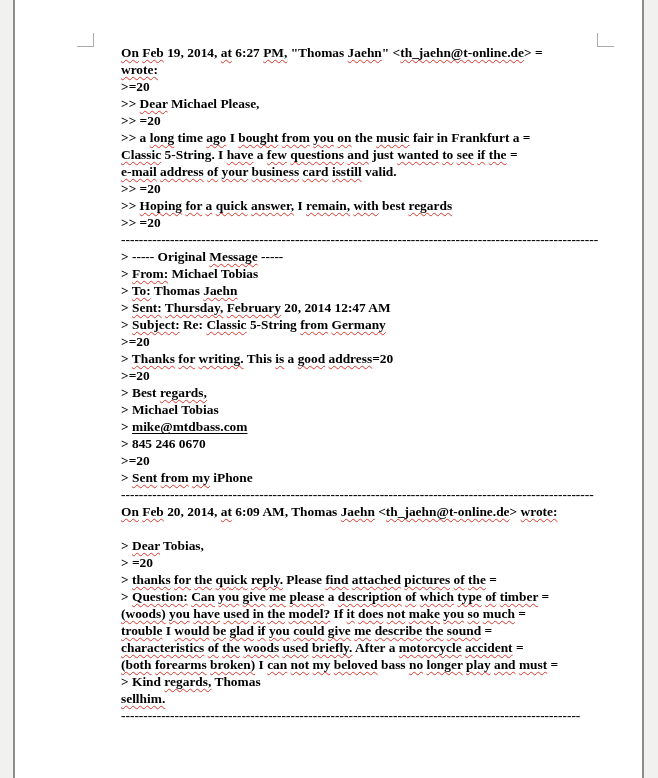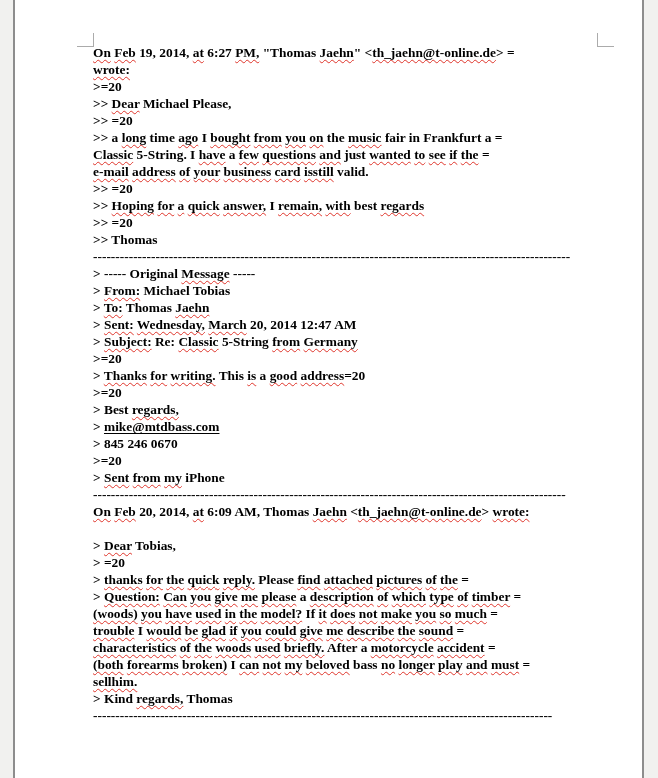--- a/index.html
+++ b/index.html
@@ -21,21 +21,21 @@
   .crop{position:absolute;width:16px;height:13px;}
   .crop-tl{left:62px;top:33px;border-right:1px solid #ababab;border-bottom:1px solid #ababab;box-shadow:1px 1px 0 rgba(255,255,255,.9);}
   .crop-tr{left:582px;top:33px;border-left:1px solid #ababab;border-bottom:1px solid #ababab;box-shadow:1px 1px 0 rgba(255,255,255,.9);}
   .doc{
     position:absolute;left:78px;top:44px;width:522px;
     color:#000;
     font-weight:bold;
     font-size:13.4px;
     line-height:17px;
   }
-  .line{white-space:pre;height:17px;overflow:visible;}
+  .line{white-space:pre;height:17px;overflow:visible;margin-left:28px;}
   .sq{
     text-decoration-line:underline;
     text-decoration-style:wavy;
     text-decoration-color:#df352b;
     text-decoration-thickness:1px;
     text-underline-offset:2px;
     text-decoration-skip-ink:none;
   }
 </style>
 </head>
@@ -50,44 +50,44 @@
         <div class="line"><span class="sq" style="text-decoration-color: rgb(223, 53, 43);">wrote:</span></div>
         <div class="line"><span>&gt;=20</span></div>
         <div class="line"><span>&gt;&gt; </span><span class="sq" style="text-decoration-color: rgb(223, 53, 43);">Dear</span><span> Michael Please,</span></div>
         <div class="line"><span>&gt;&gt; =20</span></div>
         <div class="line"><span>&gt;&gt; a </span><span class="sq" style="text-decoration-color: rgb(223, 53, 43);">long</span><span> time </span><span class="sq" style="text-decoration-color: rgb(223, 53, 43);">ago</span><span> I </span><span class="sq" style="text-decoration-color: rgb(223, 53, 43);">bought</span><span> </span><span class="sq" style="text-decoration-color: rgb(223, 53, 43);">from</span><span> </span><span class="sq" style="text-decoration-color: rgb(223, 53, 43);">you</span><span> </span><span class="sq" style="text-decoration-color: rgb(223, 53, 43);">on</span><span> the </span><span class="sq" style="text-decoration-color: rgb(223, 53, 43);">music</span><span> fair in Frankfurt a =</span></div>
         <div class="line"><span class="sq" style="text-decoration-color: rgb(223, 53, 43);">Classic</span><span> 5-String. I </span><span class="sq" style="text-decoration-color: rgb(223, 53, 43);">have</span><span> a </span><span class="sq" style="text-decoration-color: rgb(223, 53, 43);">few</span><span> </span><span class="sq" style="text-decoration-color: rgb(223, 53, 43);">questions</span><span> </span><span class="sq" style="text-decoration-color: rgb(223, 53, 43);">and</span><span> just </span><span class="sq" style="text-decoration-color: rgb(223, 53, 43);">wanted</span><span> </span><span class="sq" style="text-decoration-color: rgb(223, 53, 43);">to</span><span> </span><span class="sq" style="text-decoration-color: rgb(223, 53, 43);">see</span><span> </span><span class="sq" style="text-decoration-color: rgb(223, 53, 43);">if</span><span> </span><span class="sq" style="text-decoration-color: rgb(223, 53, 43);">the</span><span> =</span></div>
         <div class="line"><span class="sq" style="text-decoration-color: rgb(223, 53, 43);">e-mail</span><span> </span><span class="sq" style="text-decoration-color: rgb(223, 53, 43);">address</span><span> </span><span class="sq" style="text-decoration-color: rgb(223, 53, 43);">of</span><span> </span><span class="sq" style="text-decoration-color: rgb(223, 53, 43);">your</span><span> </span><span class="sq" style="text-decoration-color: rgb(223, 53, 43);">business</span><span> </span><span class="sq" style="text-decoration-color: rgb(223, 53, 43);">card</span><span> </span><span class="sq" style="text-decoration-color: rgb(223, 53, 43);">isstill</span><span> valid.</span></div>
         <div class="line"><span>&gt;&gt; =20</span></div>
         <div class="line"><span>&gt;&gt; </span><span class="sq" style="text-decoration-color: rgb(223, 53, 43);">Hoping</span><span> </span><span class="sq" style="text-decoration-color: rgb(223, 53, 43);">for</span><span> </span><span class="sq" style="text-decoration-color: rgb(223, 53, 43);">a</span><span> </span><span class="sq" style="text-decoration-color: rgb(223, 53, 43);">quick</span><span> </span><span class="sq" style="text-decoration-color: rgb(223, 53, 43);">answer,</span><span> I </span><span class="sq" style="text-decoration-color: rgb(223, 53, 43);">remain,</span><span> </span><span class="sq" style="text-decoration-color: rgb(223, 53, 43);">with</span><span> best </span><span class="sq" style="text-decoration-color: rgb(223, 53, 43);">regards</span></div>
         <div class="line"><span>&gt;&gt; =20</span></div>
-        <div class="line"><span>&gt;&gt; Thomas</span></div>
         <div class="line"><span>-----------------------------------------------------------------------------------------------------------</span></div>
         <div class="line"><span>&gt; ----- Original </span><span class="sq" style="text-decoration-color: rgb(223, 53, 43);">Message</span><span> -----</span></div>
         <div class="line"><span>&gt; </span><span class="sq" style="text-decoration-color: rgb(223, 53, 43);">From:</span><span> Michael Tobias</span></div>
         <div class="line"><span>&gt; </span><span class="sq" style="text-decoration-color: rgb(223, 53, 43);">To:</span><span> Thomas </span><span class="sq" style="text-decoration-color: rgb(223, 53, 43);">Jaehn</span></div>
-        <div class="line"><span>&gt; </span><span class="sq" style="text-decoration-color: rgb(223, 53, 43);">Sent:</span><span> </span><span class="sq" style="text-decoration-color: rgb(223, 53, 43);">Wednesday,</span><span> </span><span class="sq" style="text-decoration-color: rgb(223, 53, 43);">March</span><span> 20, 2014 12:47 AM</span></div>
+        <div class="line"><span>&gt; </span><span class="sq" style="text-decoration-color: rgb(223, 53, 43);">Sent:</span><span> </span><span class="sq" style="text-decoration-color: rgb(223, 53, 43);">Thursday,</span><span> </span><span class="sq" style="text-decoration-color: rgb(223, 53, 43);">February</span><span> 20, 2014 12:47 AM</span></div>
         <div class="line"><span>&gt; </span><span class="sq" style="text-decoration-color: rgb(223, 53, 43);">Subject:</span><span> Re: </span><span class="sq" style="text-decoration-color: rgb(223, 53, 43);">Classic</span><span> 5-String </span><span class="sq" style="text-decoration-color: rgb(223, 53, 43);">from</span><span> </span><span class="sq" style="text-decoration-color: rgb(223, 53, 43);">Germany</span></div>
         <div class="line"><span>&gt;=20</span></div>
         <div class="line"><span>&gt; </span><span class="sq" style="text-decoration-color: rgb(223, 53, 43);">Thanks</span><span> </span><span class="sq" style="text-decoration-color: rgb(223, 53, 43);">for</span><span> </span><span class="sq" style="text-decoration-color: rgb(223, 53, 43);">writing.</span><span> This </span><span class="sq" style="text-decoration-color: rgb(223, 53, 43);">is</span><span> a </span><span class="sq" style="text-decoration-color: rgb(223, 53, 43);">good</span><span> </span><span class="sq" style="text-decoration-color: rgb(223, 53, 43);">address</span><span>=20</span></div>
         <div class="line"><span>&gt;=20</span></div>
         <div class="line"><span>&gt; Best </span><span class="sq" style="text-decoration-color: rgb(223, 53, 43);">regards,</span></div>
+        <div class="line"><span>&gt; Michael Tobias</span></div>
         <div class="line"><span>&gt; </span><span class="sq" style="text-decoration-color: rgb(223, 53, 43); text-decoration: underline;">mike@mtdbass.com</span></div>
         <div class="line"><span>&gt; 845 246 0670</span></div>
         <div class="line"><span>&gt;=20</span></div>
         <div class="line"><span>&gt; </span><span class="sq" style="text-decoration-color: rgb(223, 53, 43); font-family: Liberation Serif, serif;">Sent</span><span> </span><span class="sq" style="text-decoration-color: rgb(223, 53, 43);">from</span><span> </span><span class="sq" style="text-decoration-color: rgb(223, 53, 43);">my</span><span> iPhone</span></div>
         <div class="line"><span>----------------------------------------------------------------------------------------------------------</span></div>
         <div class="line"><span class="sq" style="text-decoration-color: rgb(223, 53, 43);">On</span><span> </span><span class="sq" style="text-decoration-color: rgb(223, 53, 43);">Feb</span><span> 20, 2014, </span><span class="sq" style="text-decoration-color: rgb(223, 53, 43);">at</span><span> 6:09 AM, Thomas </span><span class="sq" style="text-decoration-color: rgb(223, 53, 43);">Jaehn</span><span> &lt;</span><span class="sq" style="text-decoration-color: rgb(223, 53, 43);">th_jaehn@t-online.de</span><span>&gt; </span><span class="sq" style="text-decoration-color: rgb(223, 53, 43);">wrote:</span></div>
         <div class="line">&nbsp;</div>
         <div class="line"><span>&gt; </span><span class="sq" style="text-decoration-color: rgb(223, 53, 43);">Dear</span><span> Tobias,</span></div>
         <div class="line"><span>&gt; =20</span></div>
         <div class="line"><span>&gt; </span><span class="sq" style="text-decoration-color: rgb(223, 53, 43);">thanks</span><span> </span><span class="sq" style="text-decoration-color: rgb(223, 53, 43);">for</span><span> </span><span class="sq" style="text-decoration-color: rgb(223, 53, 43);">the</span><span> </span><span class="sq" style="text-decoration-color: rgb(223, 53, 43);">quick</span><span> </span><span class="sq" style="text-decoration-color: rgb(223, 53, 43);">reply.</span><span> Please </span><span class="sq" style="text-decoration-color: rgb(223, 53, 43);">find</span><span> </span><span class="sq" style="text-decoration-color: rgb(223, 53, 43);">attached</span><span> </span><span class="sq" style="text-decoration-color: rgb(223, 53, 43);">pictures</span><span> </span><span class="sq" style="text-decoration-color: rgb(223, 53, 43);">of</span><span> </span><span class="sq" style="text-decoration-color: rgb(223, 53, 43);">the</span><span> =</span></div>
         <div class="line"><span>&gt; </span><span class="sq" style="text-decoration-color: rgb(223, 53, 43);">Question:</span><span> </span><span class="sq" style="text-decoration-color: rgb(223, 53, 43);">Can</span><span> </span><span class="sq" style="text-decoration-color: rgb(223, 53, 43);">you</span><span> </span><span class="sq" style="text-decoration-color: rgb(223, 53, 43);">give</span><span> </span><span class="sq" style="text-decoration-color: rgb(223, 53, 43);">me</span><span> </span><span class="sq" style="text-decoration-color: rgb(223, 53, 43);">please</span><span> a </span><span class="sq" style="text-decoration-color: rgb(223, 53, 43);">description</span><span> </span><span class="sq" style="text-decoration-color: rgb(223, 53, 43);">of</span><span> </span><span class="sq" style="text-decoration-color: rgb(223, 53, 43);">which</span><span> </span><span class="sq" style="text-decoration-color: rgb(223, 53, 43);">type</span><span> </span><span class="sq" style="text-decoration-color: rgb(223, 53, 43);">of</span><span> </span><span class="sq" style="text-decoration-color: rgb(223, 53, 43);">timber</span><span> =</span></div>
         <div class="line"><span class="sq" style="text-decoration-color: rgb(223, 53, 43);">(woods)</span><span> </span><span class="sq" style="text-decoration-color: rgb(223, 53, 43);">you</span><span> </span><span class="sq" style="text-decoration-color: rgb(223, 53, 43);">have</span><span> </span><span class="sq" style="text-decoration-color: rgb(223, 53, 43);">used</span><span> </span><span class="sq" style="text-decoration-color: rgb(223, 53, 43);">in</span><span> </span><span class="sq" style="text-decoration-color: rgb(223, 53, 43);">the</span><span> </span><span class="sq" style="text-decoration-color: rgb(223, 53, 43);">model?</span><span> If </span><span class="sq" style="text-decoration-color: rgb(223, 53, 43);">it</span><span> </span><span class="sq" style="text-decoration-color: rgb(223, 53, 43);">does</span><span> </span><span class="sq" style="text-decoration-color: rgb(223, 53, 43);">not</span><span> </span><span class="sq" style="text-decoration-color: rgb(223, 53, 43);">make</span><span> </span><span class="sq" style="text-decoration-color: rgb(223, 53, 43);">you</span><span> </span><span class="sq" style="text-decoration-color: rgb(223, 53, 43);">so</span><span> </span><span class="sq" style="text-decoration-color: rgb(223, 53, 43);">much</span><span> =</span></div>
         <div class="line"><span class="sq" style="text-decoration-color: rgb(223, 53, 43);">trouble</span><span> I </span><span class="sq" style="text-decoration-color: rgb(223, 53, 43);">would</span><span> </span><span class="sq" style="text-decoration-color: rgb(223, 53, 43);">be</span><span> </span><span class="sq" style="text-decoration-color: rgb(223, 53, 43);">glad</span><span> </span><span class="sq" style="text-decoration-color: rgb(223, 53, 43);">if</span><span> </span><span class="sq" style="text-decoration-color: rgb(223, 53, 43);">you</span><span> </span><span class="sq" style="text-decoration-color: rgb(223, 53, 43);">could</span><span> </span><span class="sq" style="text-decoration-color: rgb(223, 53, 43);">give</span><span> </span><span class="sq" style="text-decoration-color: rgb(223, 53, 43);">me</span><span> </span><span class="sq" style="text-decoration-color: rgb(223, 53, 43);">describe</span><span> </span><span class="sq" style="text-decoration-color: rgb(223, 53, 43);">the</span><span> </span><span class="sq" style="text-decoration-color: rgb(223, 53, 43);">sound</span><span> =</span></div>
         <div class="line"><span class="sq" style="text-decoration-color: rgb(223, 53, 43);">characteristics</span><span> </span><span class="sq" style="text-decoration-color: rgb(223, 53, 43);">of</span><span> </span><span class="sq" style="text-decoration-color: rgb(223, 53, 43);">the</span><span> </span><span class="sq" style="text-decoration-color: rgb(223, 53, 43);">woods</span><span> </span><span class="sq" style="text-decoration-color: rgb(223, 53, 43);">used</span><span> </span><span class="sq" style="text-decoration-color: rgb(223, 53, 43);">briefly.</span><span> After a </span><span class="sq" style="text-decoration-color: rgb(223, 53, 43);">motorcycle</span><span> </span><span class="sq" style="text-decoration-color: rgb(223, 53, 43);">accident</span><span> =</span></div>
         <div class="line"><span class="sq" style="text-decoration-color: rgb(223, 53, 43);">(both</span><span> </span><span class="sq" style="text-decoration-color: rgb(223, 53, 43);">forearms</span><span> </span><span class="sq" style="text-decoration-color: rgb(223, 53, 43);">broken)</span><span> I </span><span class="sq" style="text-decoration-color: rgb(223, 53, 43);">can</span><span> </span><span class="sq" style="text-decoration-color: rgb(223, 53, 43);">not</span><span> </span><span class="sq" style="text-decoration-color: rgb(223, 53, 43);">my</span><span> </span><span class="sq" style="text-decoration-color: rgb(223, 53, 43);">beloved</span><span> bass </span><span class="sq" style="text-decoration-color: rgb(223, 53, 43);">no</span><span> </span><span class="sq" style="text-decoration-color: rgb(223, 53, 43);">longer</span><span> </span><span class="sq" style="text-decoration-color: rgb(223, 53, 43);">play</span><span> </span><span class="sq" style="text-decoration-color: rgb(223, 53, 43);">and</span><span> </span><span class="sq" style="text-decoration-color: rgb(223, 53, 43);">must</span><span> =</span></div>
+        <div class="line"><span>&gt; Kind </span><span class="sq" style="text-decoration-color: rgb(223, 53, 43);">regards,</span><span> Thomas</span></div>
         <div class="line"><span class="sq" style="text-decoration-color: rgb(223, 53, 43);">sellhim.</span></div>
-        <div class="line"><span>&gt; Kind </span><span class="sq" style="text-decoration-color: rgb(223, 53, 43);">regards,</span><span> Thomas</span></div>
         <div class="line"><span>-------------------------------------------------------------------------------------------------------</span></div>
       </div>
   </div>
 </div>
 
 </body></html>

